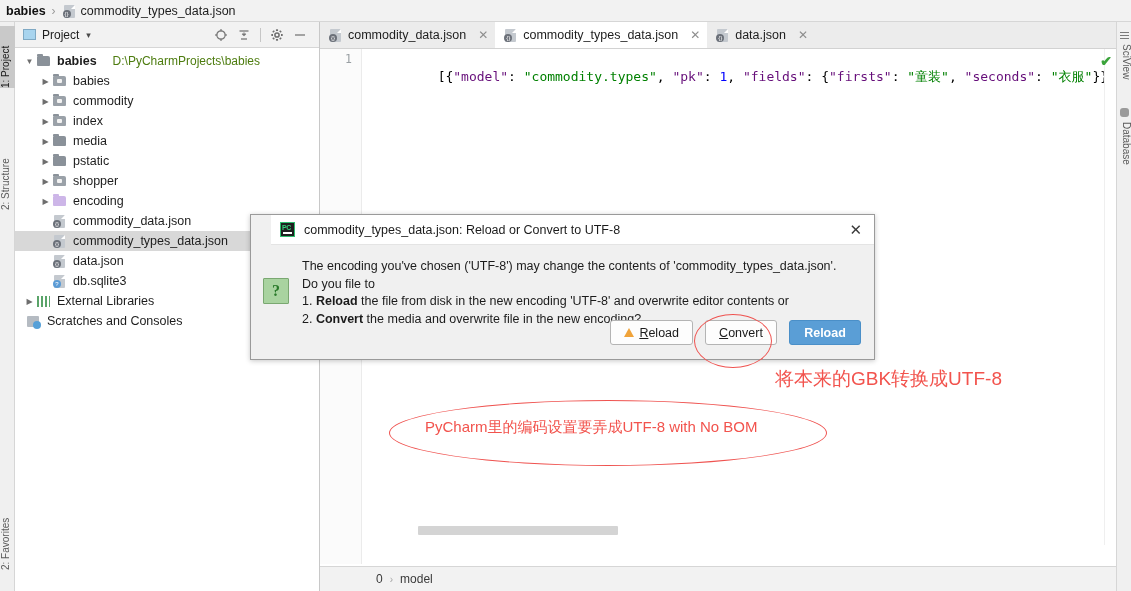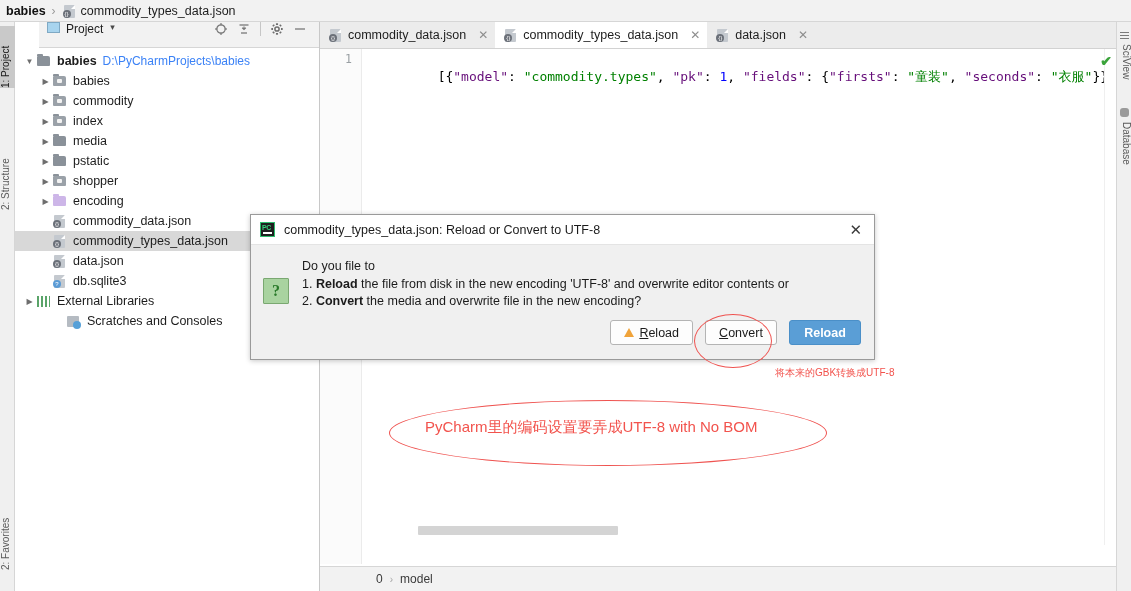--- a/index.html
+++ b/index.html
@@ -50,39 +50,39 @@
   }
   .strip-ico { position:absolute; left:3px; width:9px; height:9px; }
 
   
   .projpanel {
     position:absolute; left:15px; top:22px; width:305px; height:569px;
     background:#ffffff; border-right:1px solid #c8c8c8;
   }
   .proj-header {
     height:26px; background:#f2f2f2; border-bottom:1px solid #d6d6d6;
-    display:flex; align-items:flex-start; padding:0 4px;margin-left:24px;
+    display:flex; align-items:center; padding:0 4px;
   }
   .proj-title { font-size:12px; color:#1d1d1d; margin-left:6px; }
   .proj-caret { margin-left:7px; color:#4a4a4a; font-size:9px; }
   .hdr-icons { margin-left:auto; display:flex; align-items:center; gap:9px; padding-right:8px; }
   .hdr-ico { width:14px; height:14px; opacity:.78; display:flex; align-items:center; justify-content:center; }
   .hdr-div { width:1px; height:14px; background:#c6c6c6; }
 
   .tree { padding-top:3px; font-size:12.5px; }
   .row {
     display:flex; align-items:center; height:20px; padding-left:8px;
     white-space:nowrap; cursor:default;
   }
   .row.sel { background:#d8d8d8; }
   .arrow { width:13px; text-align:center; color:#6e6e6e; font-size:8px; flex:0 0 13px; }
   .ico { width:16px; height:14px; flex:0 0 16px; margin-right:5px; position:relative; }
   .lbl { color:#1d1d1d; }
   .lbl.b { font-weight:bold; }
-  .path { color:#3b82f6; margin-left:6px; font-size:12px; }
+  .path { color:#4d7c0f; margin-left:16px; font-size:12px; }
 
   
   .fold { position:absolute; left:1px; top:2px; width:13px; height:10px;
           background:#8a9199; border-radius:1px 2px 1px 1px; }
   .fold:before { content:""; position:absolute; left:0; top:-2px; width:6px; height:2px;
                  background:#8a9199; border-radius:1px 1px 0 0; }
   .fold.src  { background:#9aa1a8; }
   .fold.src:after{ content:""; position:absolute; left:4px; top:3px; width:5px; height:4px;
                    background:#f2f2f2; border-radius:1px; }
   .fold.tpl  { background:#cdb6e8; }
@@ -138,21 +138,21 @@
   .crumb-sep2 { color:#a6a6a6; font-size:10px; }
   .erased { position:absolute; right:0px; bottom:22px; width:200px; height:24px; background:#ffffff; }
 
   
   .dialog {
     position:absolute; left:250px; top:214px; width:625px; height:146px;
     background:#f0f0f0; border:1px solid #9a9a9a;
     box-shadow: 0 1px 5px rgba(0,0,0,.22);
   }
   .dlg-title { height:30px; background:#ffffff; display:flex; align-items:center;
-               padding:0 8px 0 9px; border-bottom:1px solid #e4e4e4; }
+               padding:0 8px 0 9px; border-bottom:1px solid #e4e4e4;margin-left:20px; }
   .pcicon { width:15px; height:15px; background:#1f1f1f; border:1px solid #2fbd6e;
             position:relative; flex:0 0 15px; }
   .pcicon span { position:absolute; left:1px; top:1px; font-size:7px; color:#36d07c;
                  font-family:"Liberation Sans", sans-serif; font-weight:bold; letter-spacing:-.5px; }
   .pcicon i { position:absolute; left:2px; bottom:2px; width:9px; height:2px; background:#ffffff; }
   .dlg-title-text { margin-left:9px; font-size:12.5px; color:#1b1b1b; }
   .dlg-close { margin-left:auto; font-size:15px; color:#3a3a3a; line-height:1;
                padding:2px 4px; cursor:default; }
   .dlg-body { display:flex; padding:13px 14px 0 12px; }
   .qicon { width:26px; height:26px; background:#a9d3a0; border:1px solid #7aa871;
@@ -165,21 +165,21 @@
          justify-content:center; gap:5px; font-size:12.5px; border:1px solid #b4b4b4;
          background:#fdfdfd; border-radius:3px; color:#1b1b1b; cursor:default; }
   .btn.primary { background:#5a9ed6; border-color:#4a8fc8; color:#ffffff; font-weight:bold; }
   .warn-tri { width:0; height:0; border-left:5px solid transparent; border-right:5px solid transparent;
               border-bottom:9px solid #f0a33a; position:relative; }
   .mn { text-decoration:underline; }
 
   
   .ann { position:absolute; color:#f2534d; white-space:nowrap;
          font-family:"Liberation Sans", sans-serif; }
-  .ann-gbk { left:775px; top:366px; font-size:10px; }
+  .ann-gbk { left:775px; top:366px; font-size:19px; }
   .ann-pycharm { left:425px; top:418px; font-size:15px; }
   .ellipse { position:absolute; border:1.6px solid #ef5350; border-radius:50%; }
   .ell-big { left:389px; top:400px; width:438px; height:66px; }
   .ell-small { left:694px; top:314px; width:78px; height:54px; }
 </style>
 </head>
 <body>
 
 <div id="root">
 
@@ -353,21 +353,21 @@
 
 
       <div class="row" style="padding-left:8px;">
         <span class="arrow">▶</span>
         <span class="ico">
             <span class="libico"></span>
           </span>
         <span class="lbl">External Libraries</span>
       </div>
 
-      <div class="row" style="padding-left:11px;margin-left:40px;">
+      <div class="row" style="padding-left:11px;">
         <span class="ico">
             <span class="scrico"></span>
           </span>
         <span class="lbl">Scratches and Consoles</span>
       </div>
     </div>
   </div>
 
   <div class="editor-area">
 
@@ -429,20 +429,21 @@
           <i></i>
         </span>
       <span class="dlg-title-text">commodity_types_data.json: Reload or Convert to UTF-8</span>
       <span class="dlg-close">✕</span>
     </div>
     <div class="dlg-body">
       <span class="qicon">
           <b>?</b>
         </span>
       <div class="dlg-text">
+        <div>The encoding you've chosen ('UTF-8') may change the contents of 'commodity_types_data.json'.</div>
         <div>Do you file to</div>
         <div>
           <span>1. </span><b>Reload</b><span> the file from disk in the new encoding 'UTF-8' and overwrite editor contents or</span>
         </div>
         <div>
           <span>2. </span><b>Convert</b><span> the media and overwrite file in the new encoding?</span>
         </div>
       </div>
     </div>
     <div class="dlg-btns">

